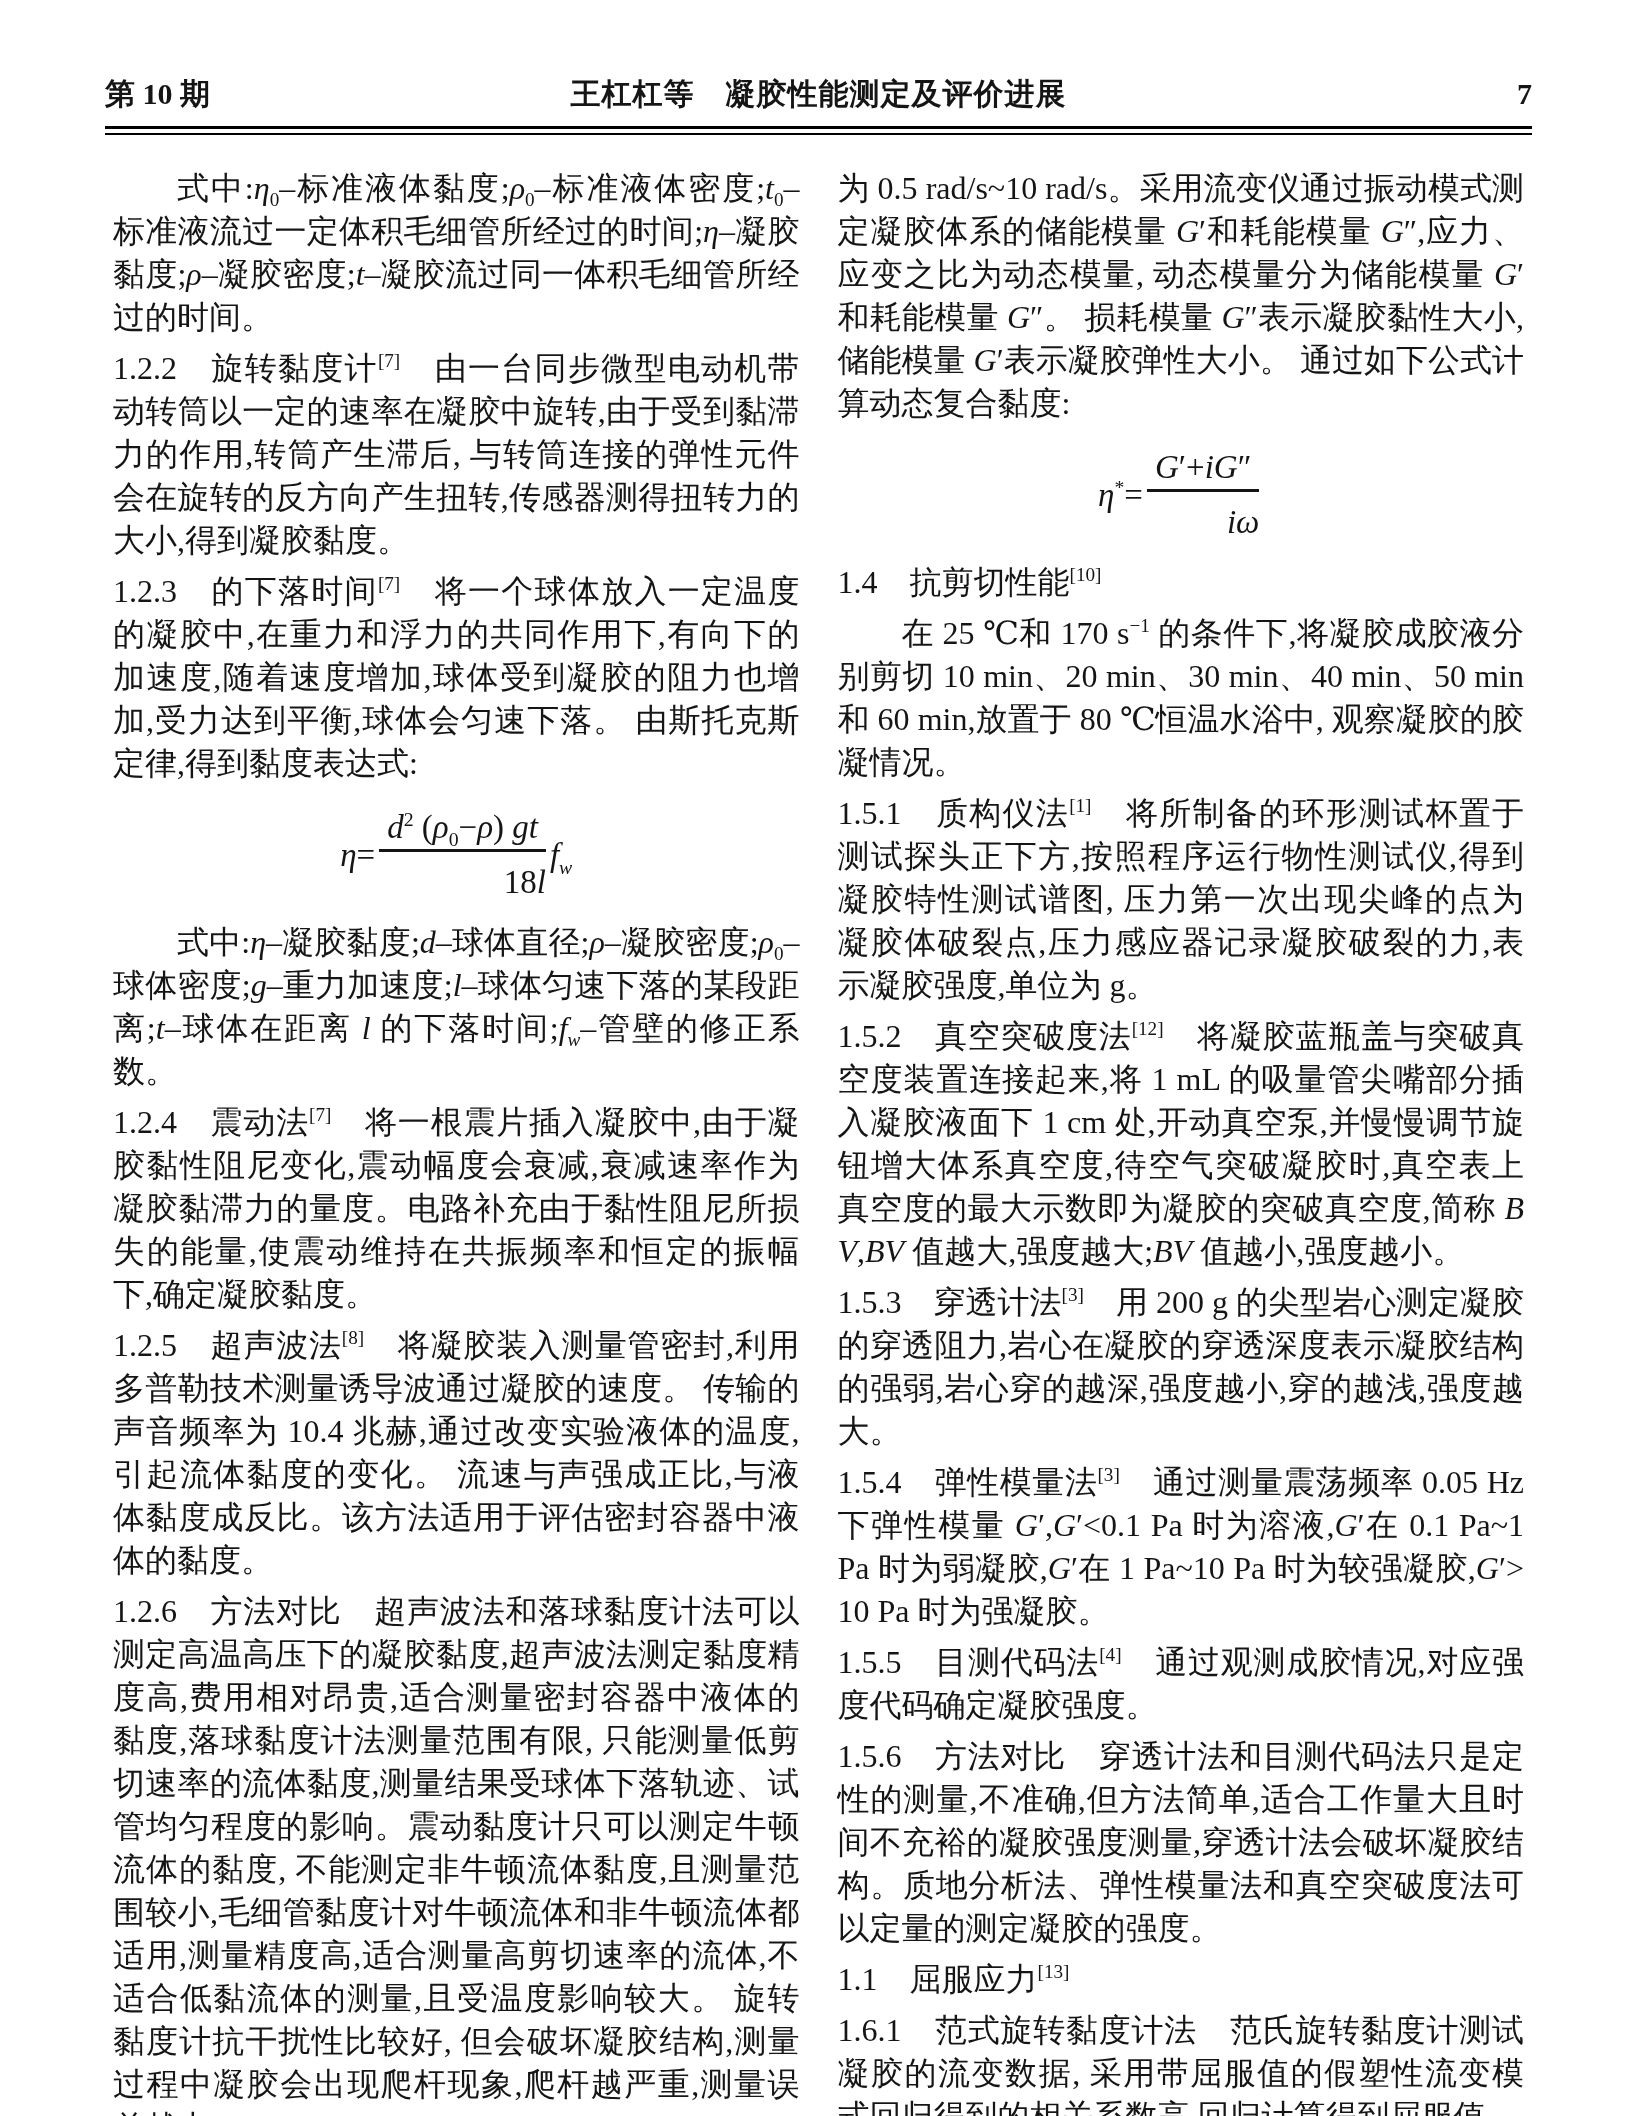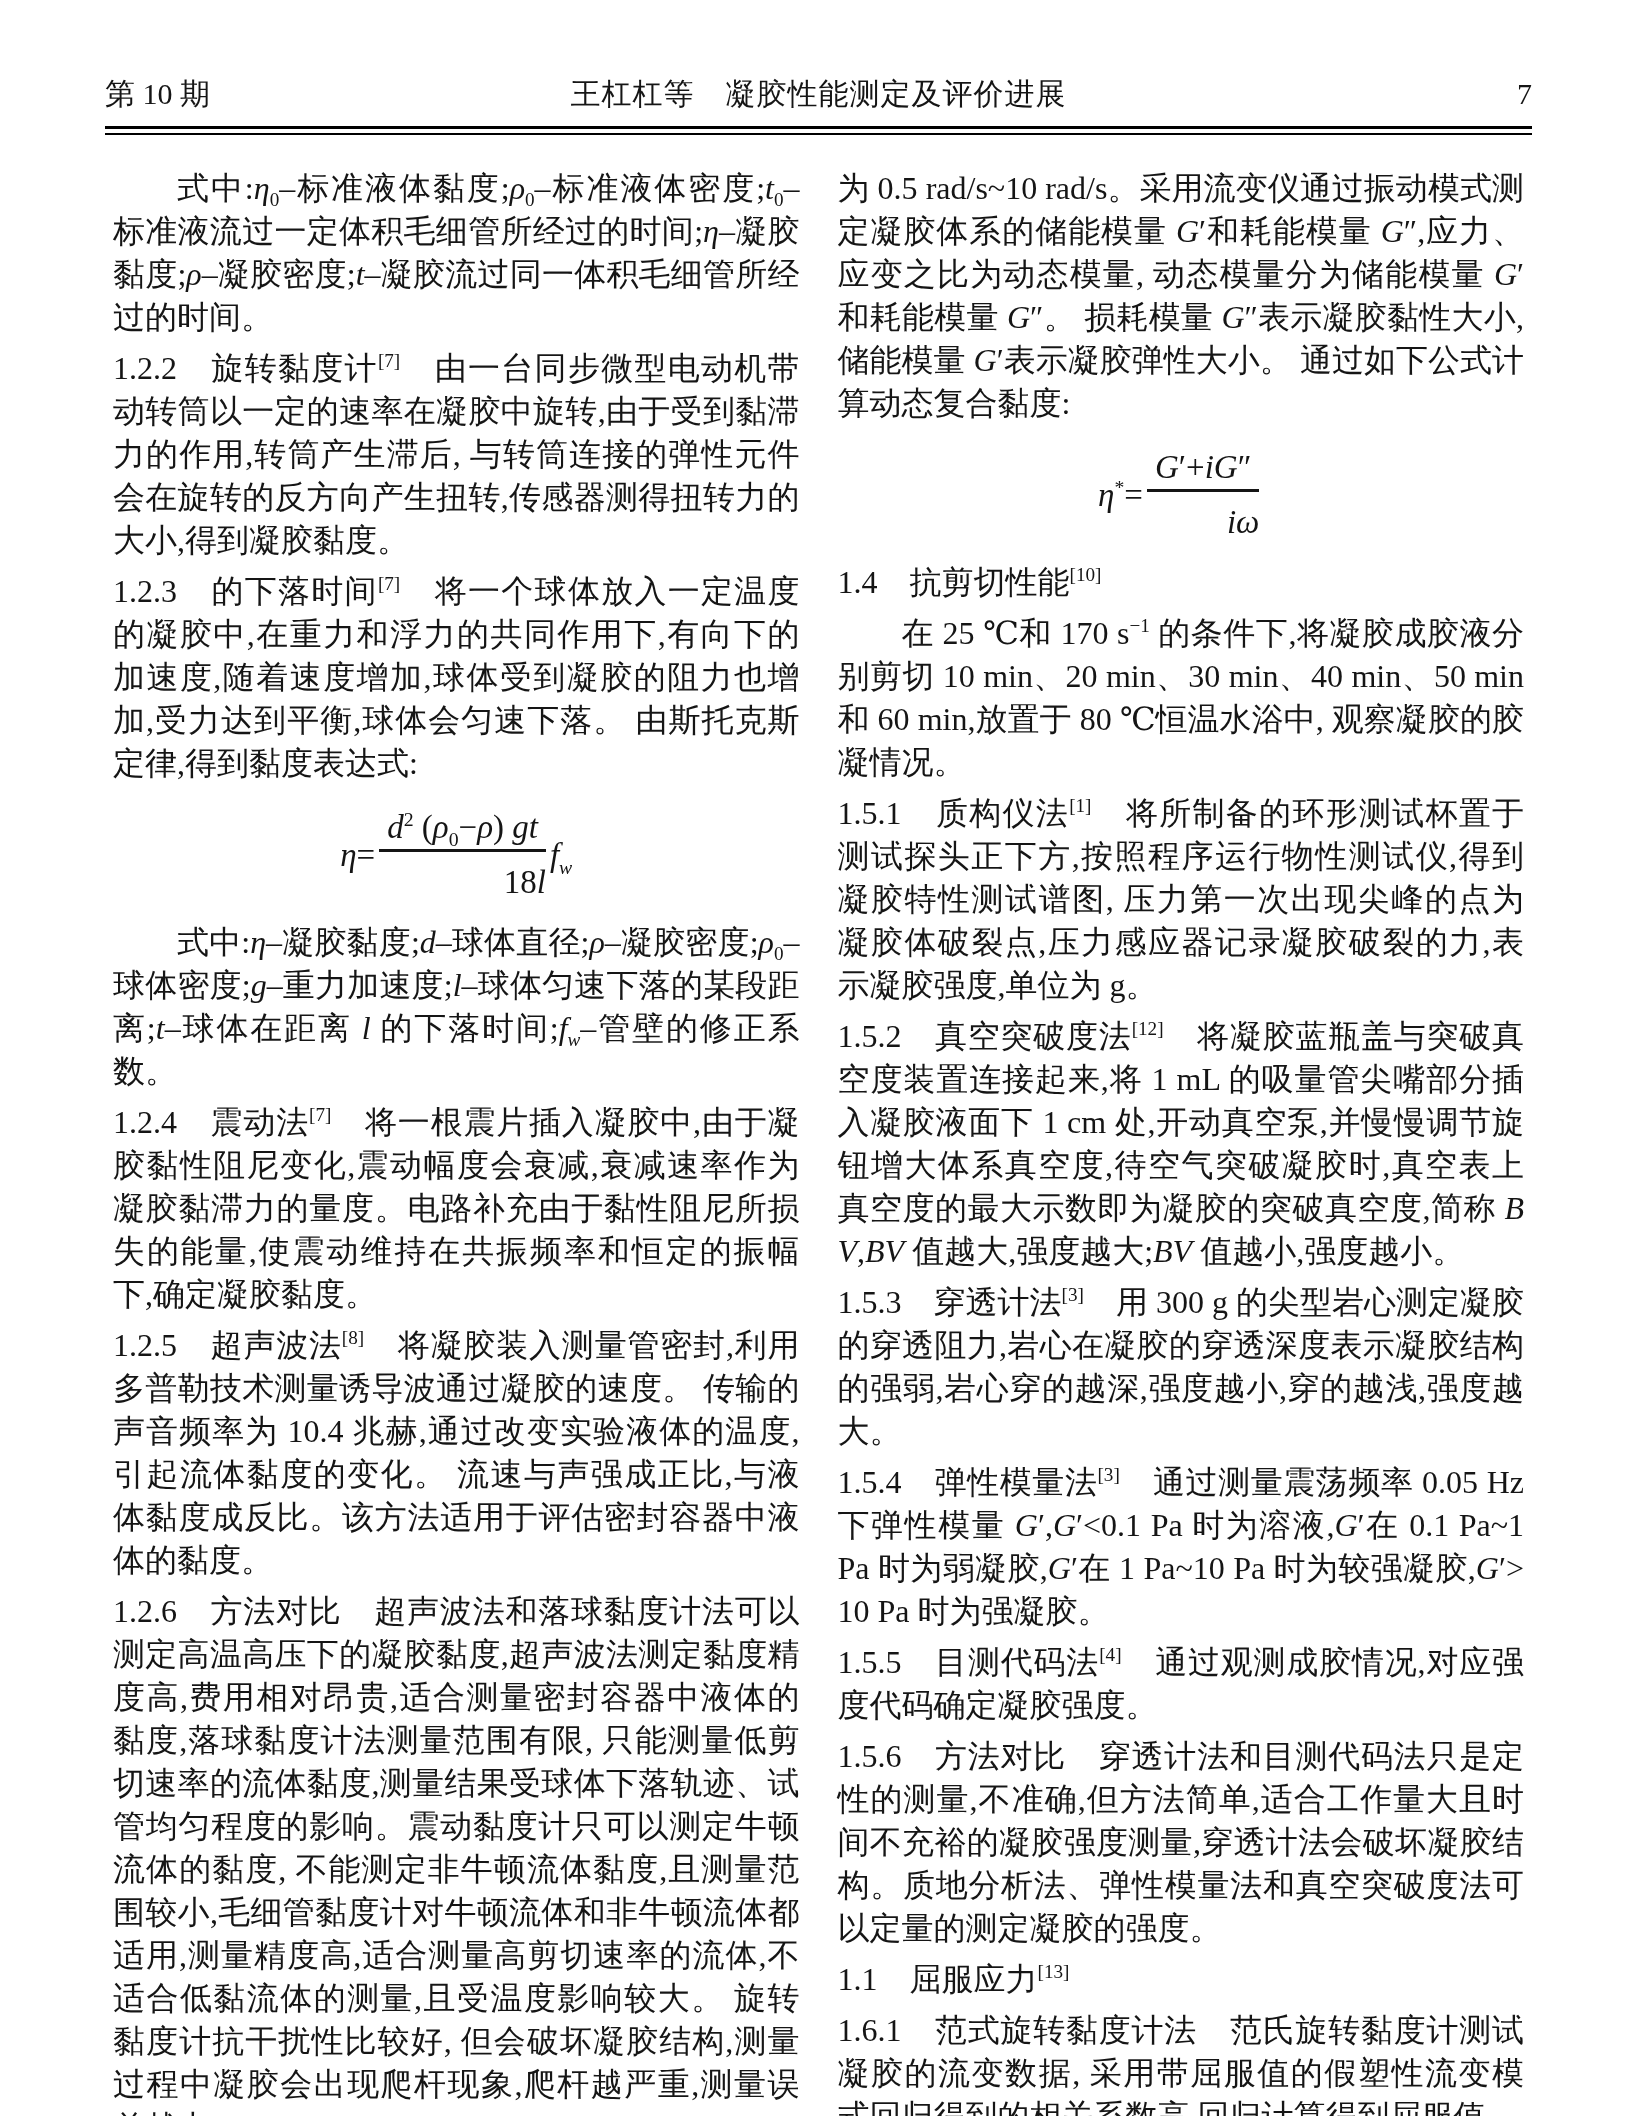--- a/index.html
+++ b/index.html
@@ -9,21 +9,21 @@
     background:#ffffff;
     box-sizing:border-box;
     padding:0 105px;
     overflow:hidden;
     font-family:"Liberation Serif","DejaVu Serif",serif;
     color:#151515;
   }
   .running-head{
     margin-top:74px;
     display:flex;align-items:baseline;
-    font-size:30px;line-height:40px;
+    font-size:30px;line-height:40px;font-weight:bold;
   }
   .rh-issue{width:260px;text-align:left;}
   .rh-title{flex:1;text-align:center;letter-spacing:1px;}
   .rh-page{width:260px;text-align:right;}
   .head-rule{
     margin-top:12px;
     height:4px;
     border-top:3px solid #000;
     border-bottom:2px solid #000;
   }
@@ -84,21 +84,21 @@
         <p class="heading"><span class="seg-t">1.3　黏弹性</span><sup class="seg-sup">[3,9]</sup></p>
         <p class="para indent"><span class="seg-t">固定应变为 30 %、测试温度为45 ℃、角频率范围</span></p>
       </div>
     <div class="col" id="col-right">
         <p class="para"><span class="seg-t">为 0.5 rad/s~10 rad/s。采用流变仪通过振动模式测定凝胶体系的储能模量 </span><span class="seg-i">G</span><span class="seg-t">′和耗能模量 </span><span class="seg-i">G</span><span class="seg-t">″,应力、应变之比为动态模量, 动态模量分为储能模量 </span><span class="seg-i">G</span><span class="seg-t">′和耗能模量 </span><span class="seg-i">G</span><span class="seg-t">″。 损耗模量 </span><span class="seg-i">G</span><span class="seg-t">″表示凝胶黏性大小,储能模量 </span><span class="seg-i">G</span><span class="seg-t">′表示凝胶弹性大小。 通过如下公式计算动态复合黏度:</span></p>
         <div class="formula"><span class="f-pre"><span class="seg-i">η</span><sup class="seg-sup">*</sup><span class="seg-t">=</span></span><span class="f-frac"><span class="f-num"><span class="seg-i">G</span><span class="seg-t">′+</span><span class="seg-i">iG</span><span class="seg-t">″</span></span><span class="f-den"><span class="seg-i">iω</span></span></span><span class="f-post"></span></div>
         <p class="heading"><span class="seg-t">1.4　抗剪切性能</span><sup class="seg-sup">[10]</sup></p>
         <p class="para indent"><span class="seg-t">在 25 ℃和 170 s</span><sup class="seg-sup">−1</sup><span class="seg-t"> 的条件下,将凝胶成胶液分别剪切 10 min、20 min、30 min、40 min、50 min 和 60 min,放置于 80 ℃恒温水浴中, 观察凝胶的胶凝情况。</span></p>
         <p class="para"><span class="seg-t">1.5.1　质构仪法</span><sup class="seg-sup">[1]</sup><span class="seg-t">　将所制备的环形测试杯置于测试探头正下方,按照程序运行物性测试仪,得到凝胶特性测试谱图, 压力第一次出现尖峰的点为凝胶体破裂点,压力感应器记录凝胶破裂的力,表示凝胶强度,单位为 g。</span></p>
         <p class="para"><span class="seg-t">1.5.2　真空突破度法</span><sup class="seg-sup">[12]</sup><span class="seg-t">　将凝胶蓝瓶盖与突破真空度装置连接起来,将 1 mL 的吸量管尖嘴部分插入凝胶液面下 1 cm 处,开动真空泵,并慢慢调节旋钮增大体系真空度,待空气突破凝胶时,真空表上真空度的最大示数即为凝胶的突破真空度,简称 </span><span class="seg-i">BV</span><span class="seg-t">,</span><span class="seg-i">BV</span><span class="seg-t"> 值越大,强度越大;</span><span class="seg-i">BV</span><span class="seg-t"> 值越小,强度越小。</span></p>
-        <p class="para"><span class="seg-t">1.5.3　穿透计法</span><sup class="seg-sup">[3]</sup><span class="seg-t">　用 300 g 的尖型岩心测定凝胶的穿透阻力,岩心在凝胶的穿透深度表示凝胶结构的强弱,岩心穿的越深,强度越小,穿的越浅,强度越大。</span></p>
+        <p class="para"><span class="seg-t">1.5.3　穿透计法</span><sup class="seg-sup">[3]</sup><span class="seg-t">　用 200 g 的尖型岩心测定凝胶的穿透阻力,岩心在凝胶的穿透深度表示凝胶结构的强弱,岩心穿的越深,强度越小,穿的越浅,强度越大。</span></p>
         <p class="para"><span class="seg-t">1.5.4　弹性模量法</span><sup class="seg-sup">[3]</sup><span class="seg-t">　通过测量震荡频率 0.05 Hz 下弹性模量 </span><span class="seg-i">G</span><span class="seg-t">′,</span><span class="seg-i">G</span><span class="seg-t">′&lt;0.1 Pa 时为溶液,</span><span class="seg-i">G</span><span class="seg-t">′在 0.1 Pa~1 Pa 时为弱凝胶,</span><span class="seg-i">G</span><span class="seg-t">′在 1 Pa~10 Pa 时为较强凝胶,</span><span class="seg-i">G</span><span class="seg-t">′&gt;10 Pa 时为强凝胶。</span></p>
         <p class="para"><span class="seg-t">1.5.5　目测代码法</span><sup class="seg-sup">[4]</sup><span class="seg-t">　通过观测成胶情况,对应强度代码确定凝胶强度。</span></p>
         <p class="para"><span class="seg-t">1.5.6　方法对比　穿透计法和目测代码法只是定性的测量,不准确,但方法简单,适合工作量大且时间不充裕的凝胶强度测量,穿透计法会破坏凝胶结构。质地分析法、弹性模量法和真空突破度法可以定量的测定凝胶的强度。</span></p>
         <p class="heading"><span class="seg-t">1.1　屈服应力</span><sup class="seg-sup">[13]</sup></p>
         <p class="para"><span class="seg-t">1.6.1　范式旋转黏度计法　范氏旋转黏度计测试凝胶的流变数据, 采用带屈服值的假塑性流变模式回归得到的相关系数高,回归计算得到屈服值。</span></p>
         <p class="para"><span class="seg-t">1.6.2　流变仪应力幅度扫描法　使用 RS6000 型流变仪,采用锥板 C60/1 转子系统,固定频率 1 Hz,应力幅</span></p>
       </div>
   </div>
 </div>
 

